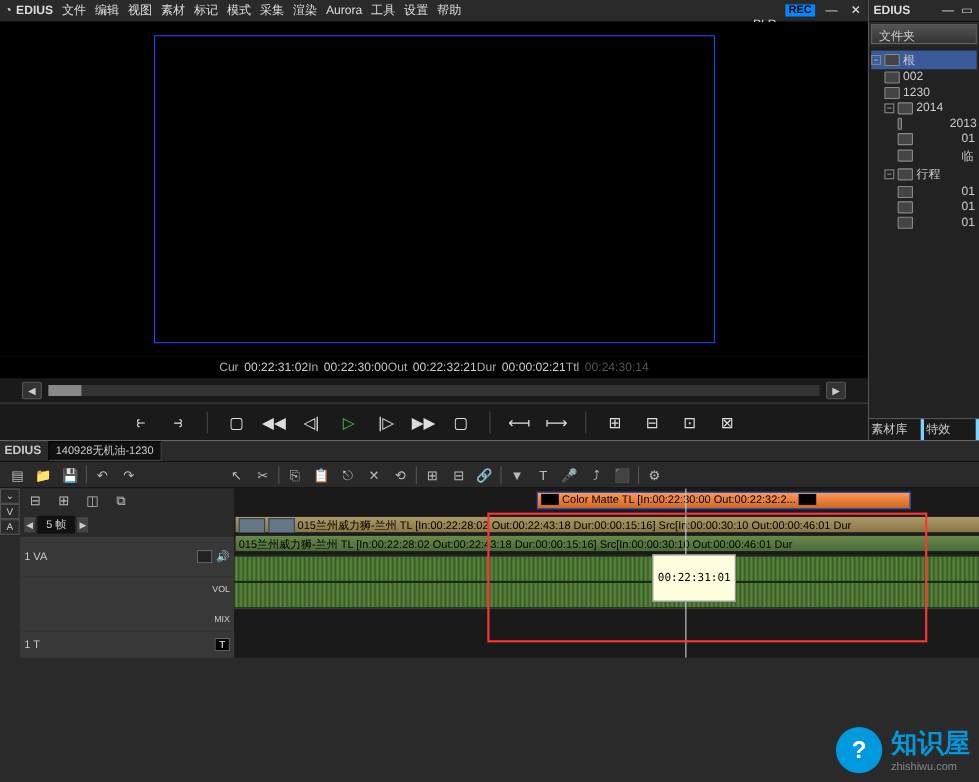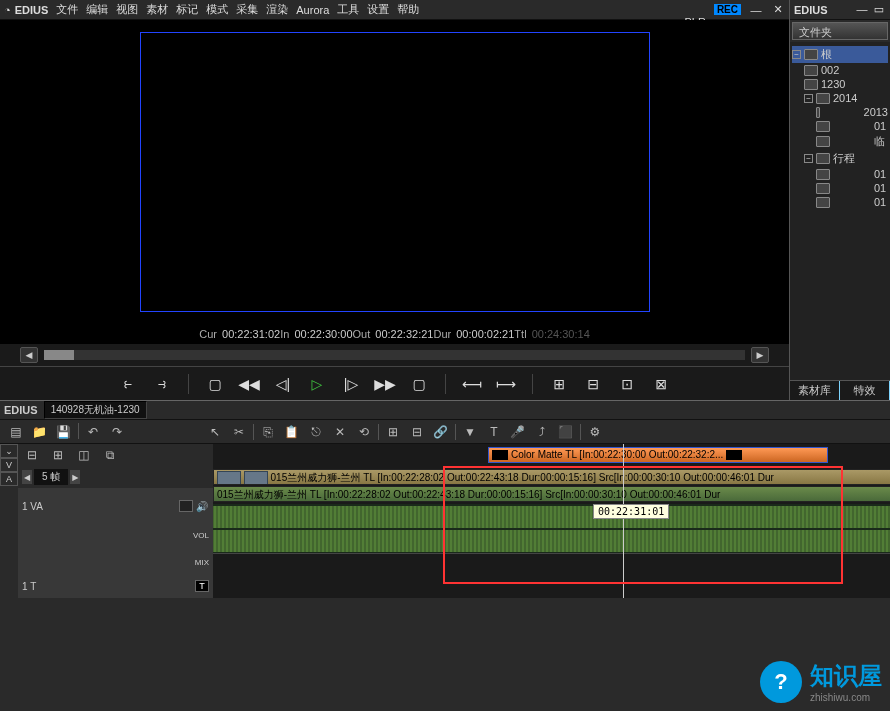--- a/index.html
+++ b/index.html
@@ -29,21 +29,21 @@
 .right-panel .menubar { justify-content: space-between; }
 .side-header { height: 18px; background: linear-gradient(#555,#333); font-size: 11px; padding: 2px 6px; border: 1px solid #666; margin: 2px; }
 .tree { flex: 1; background: #222; padding: 4px 2px; font-size: 11px; overflow: hidden; }
 .tree-item { display: flex; align-items: center; gap: 3px; padding: 1px 0; white-space: nowrap; }
 .tree-item .exp { width: 9px; height: 9px; border: 1px solid #888; color: #ccc; font-size: 8px; line-height: 7px; text-align: center; }
 .tree-item .folder { width: 14px; height: 11px; background: #444; border: 1px solid #888; border-radius: 1px; }
 .tree-item.sel { background: #3a5a9a; }
 .tree-item.i1 { padding-left: 12px; }
 .tree-item.i2 { padding-left: 24px; gap: 44px; }
 .side-tabs { height: 20px; display: flex; background: #1a1a1a; border-top: 1px solid #555; }
-.side-tab { flex: 1; font-size: 11px; text-align: center; padding: 2px; border-right: 1px solid #7dd3fc; }
+.side-tab { flex: 1; font-size: 11px; text-align: left; padding: 2px; border-right: 3px solid #7dd3fc; }
 .timeline-area { background: #2a2a2a; }
 .tl-menubar { height: 20px; background: #2a2a2a; display: flex; align-items: center; padding: 0 4px; gap: 6px; font-size: 11px; border-top: 1px solid #666; border-bottom: 1px solid #111; }
 .tl-name { background: #111; padding: 1px 6px; font-size: 10px; color: #ccc; border: 1px inset #444; }
 .tl-toolbar { height: 24px; background: #2a2a2a; display: flex; align-items: center; padding: 0 6px; gap: 4px; border-bottom: 1px solid #111; }
 .tlbtn { width: 20px; height: 18px; display: inline-flex; align-items: center; justify-content: center; color: #bbb; font-size: 12px; cursor: pointer; }
 .tlsep { width: 1px; height: 16px; background: #555; }
 .tl-body { display: flex; }
 .tl-left { width: 195px; background: #2a2a2a; }
 .tl-right { flex: 1; background: #1a1a1a; position: relative; overflow: hidden; }
 .tl-subtoolbar { height: 22px; display: flex; align-items: center; gap: 6px; padding: 0 4px; font-size: 11px; }
@@ -61,21 +61,21 @@
 .clip.matte { background: linear-gradient(#ff9955,#cc6622); color: #000; border: 1px solid #3355cc; top: 3px; }
 .clip.matte .blk { display: inline-block; width: 16px; height: 10px; background: #000; vertical-align: middle; margin-right: 3px; }
 .clip.video { background: linear-gradient(#aa9966,#887744); color: #000; }
 .clip.audio { background: linear-gradient(#6a8a4a,#4a6a3a); color: #000; }
 .thumb { display: inline-block; width: 24px; height: 14px; background: #678; border: 1px solid #345; vertical-align: middle; }
 .wave-track { height: 50px; background: #1a2a1a; position: relative; border-bottom: 1px solid #444; }
 .wave { position: absolute; left: 0; right: 0; height: 22px; background: repeating-linear-gradient(90deg, #3a5a2a 0, #5a8a3a 2px, #3a5a2a 4px); }
 .wave.top { top: 2px; }
 .wave.bot { top: 26px; }
 .playhead { position: absolute; top: 0; bottom: 0; width: 1px; background: #ccc; z-index: 40; }
-.tooltip { position: absolute; background: #ffffe0; color: #000; border: 1px solid #888; font-size: 10px; padding: 1px 4px; z-index: 60; font-family: monospace; }
+.tooltip { position: absolute; background: #ffffe0; color: #000; border: 1px solid #888; font-size: 10px; padding: 15px 4px; z-index: 60; font-family: monospace; }
 .va-labels { width: 18px; background: #2a2a2a; display: flex; flex-direction: column; font-size: 9px; color: #ccc; }
 .va-labels div { border: 1px solid #555; text-align: center; padding: 1px 0; }
 .stepper { display: flex; align-items: center; gap: 2px; }
 .stepper .sb { width: 10px; height: 14px; background: #444; color: #ccc; font-size: 8px; display: inline-flex; align-items: center; justify-content: center; }
 .stepper .val { background: #111; padding: 1px 8px; font-size: 10px; }
 .watermark { position: absolute; right: 8px; bottom: 8px; display: flex; align-items: center; gap: 8px; z-index: 100; }
 .wm-badge { width: 42px; height: 42px; border-radius: 50%; background: #0099dd; display: flex; align-items: center; justify-content: center; color: #fff; font-size: 22px; font-weight: bold; }
 .wm-text { color: #0099dd; }
 .wm-text .big { font-size: 24px; font-weight: bold; }
 .wm-text .small { font-size: 10px; color: #888; }

